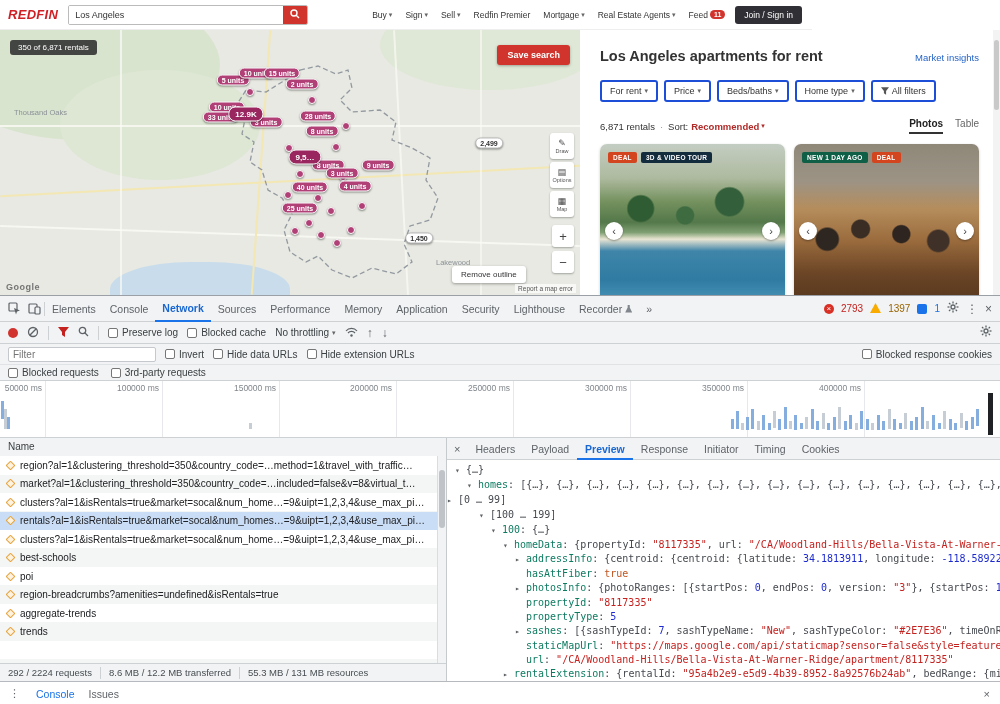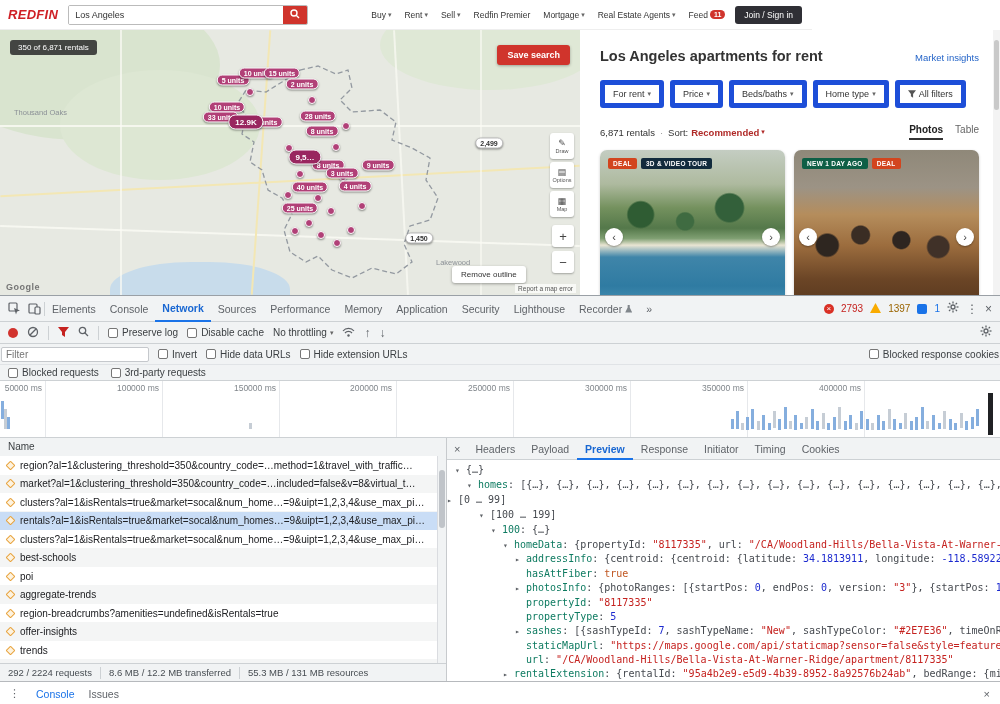--- a/index.html
+++ b/index.html
@@ -43,21 +43,21 @@
   .remove-outline-btn { position:absolute; left:452px; bottom:12px; background:#fff; border:0; border-radius:3px; font-size:8px; color:#333; padding:4px 9px; box-shadow:0 1px 3px rgba(0,0,0,.35); cursor:pointer; z-index:6; }
   .google-label { position:absolute; left:6px; bottom:3px; font-size:9px; font-weight:bold; color:#757575; letter-spacing:.5px; z-index:6; }
   .report-label { position:absolute; right:4px; bottom:2px; font-size:6.5px; color:#555; background:rgba(255,255,255,.7); padding:1px 3px; z-index:6; }
 
   
   .listings { position:absolute; top:30px; left:580px; width:413px; height:265px; background:#fff; overflow:hidden; padding:18px 14px 0 20px; }
   .listings-head { display:flex; align-items:baseline; justify-content:space-between; }
   .listings-title { font-size:14.5px; font-weight:bold; color:#333; }
   .insights-link { font-size:9.5px; color:#2464c8; cursor:pointer; white-space:nowrap; }
   .filter-row { display:flex; gap:6px; margin-top:16px; }
-  .fpill { display:flex; align-items:center; gap:3px; border:5px solid #1d4ed8; border-radius:3px; padding:4px 8px; font-size:9px; color:#333; cursor:pointer; white-space:nowrap; background:#fff; }
+  .fpill { display:flex; align-items:center; gap:3px; border:2px solid #1d4ed8; border-radius:3px; padding:4px 8px; font-size:9px; color:#333; cursor:pointer; white-space:nowrap; background:#fff; }
   .results-row { display:flex; align-items:center; margin-top:16px; font-size:9.5px; color:#333; }
   .sort-value { color:#b02a28; font-weight:bold; }
   .view-tabs { margin-left:auto; display:flex; gap:12px; }
   .vtab { font-size:10px; color:#666; padding-bottom:3px; cursor:pointer; }
   .vtab.active { color:#222; font-weight:bold; border-bottom:2px solid #333; }
   .cards-row { display:flex; gap:9px; margin-top:10px; }
   .card { position:relative; flex:1; height:170px; border-radius:7px; overflow:hidden; box-shadow:0 1px 3px rgba(0,0,0,.2); cursor:pointer; }
   .photo { position:absolute; inset:0; }
   .photo1 { background:
       radial-gradient(circle at 22% 38%, #2f5c33 0 7%, transparent 8%),
@@ -96,21 +96,21 @@
   .gi { color:#5f6368; font-size:12px; cursor:pointer; }
 
   .dt-toolbar { height:22px; background:#f1f3f4; border-bottom:1px solid #cdd1d4; display:flex; align-items:center; gap:9px; padding:0 8px; }
   .rec-dot { width:10px; height:10px; border-radius:50%; background:#d1332e; cursor:pointer; }
   .vsep { width:1px; height:14px; background:#cdd1d4; }
   .cbwrap { display:flex; align-items:center; gap:4px; cursor:pointer; white-space:nowrap; }
   .cb { width:10px; height:10px; border:1px solid #767676; border-radius:2px; background:#fff; }
   .throttle { display:flex; align-items:center; gap:3px; cursor:pointer; white-space:nowrap; }
   .tb-gear { margin-left:auto; }
 
-  .dt-filterrow { height:21px; background:#f1f3f4; border-bottom:1px solid #e0e3e6; display:flex; align-items:center; gap:9px; padding:0 1px; }
+  .dt-filterrow { height:21px; background:#f1f3f4; border-bottom:1px solid #e0e3e6; display:flex; align-items:center; gap:9px; padding:0 8px; }
   .dt-filterrow input { width:148px; height:15px; border:1px solid #c5c8cc; border-radius:2px; font-size:10px; padding:0 4px; outline:none; font-family:inherit; }
   .chips { display:flex; gap:4px; align-items:center; }
   .chip { padding:1px 7px; border-radius:9px; background:#e8eef7; color:#174ea6; font-size:9.5px; cursor:pointer; white-space:nowrap; }
   .chip.active { background:#1a73e8; color:#fff; font-weight:bold; }
   .right-check { margin-left:auto; }
 
   .dt-row2 { height:16px; background:#f1f3f4; border-bottom:1px solid #cdd1d4; display:flex; align-items:center; gap:12px; padding:0 8px; }
 
   .dt-overview { position:relative; height:57px; background:#fff; border-bottom:1px solid #cdd1d4; overflow:hidden; }
   .tickline { position:absolute; top:0; bottom:0; width:1px; background:#e6e8eb; }
@@ -165,21 +165,21 @@
             </svg>
         </span>
       </button>
     </span>
     <nav class="site-nav">
         <span class="nav-item">
           <span>Buy</span>
           <span class="caret">▾</span>
         </span>
         <span class="nav-item">
-          <span>Rent</span>
+          <span>Sign</span>
           <span class="caret">▾</span>
         </span>
         <span class="nav-item">
           <span>Sell</span>
           <span class="caret">▾</span>
         </span>
         <span class="nav-item">
           <span>Redfin Premier</span>
         </span>
         <span class="nav-item">
@@ -217,21 +217,21 @@
         <span class="map-city" style="left: 14px; top: 78px;">Thousand Oaks</span>
         <span class="map-city" style="left: 436px; top: 228px;">Lakewood</span>
       </div>
     <div id="mapPins">
         <div class="pin " style="left: 233px; top: 50px;">5 units</div>
         <div class="pin " style="left: 257px; top: 43px;">10 units</div>
         <div class="pin " style="left: 282px; top: 43px;">15 units</div>
         <div class="pin " style="left: 302px; top: 54px;">2 units</div>
         <div class="pin " style="left: 227px; top: 77px;">10 units</div>
         <div class="pin " style="left: 221px; top: 87px;">33 units</div>
-        <div class="pin big" style="left: 246px; top: 92px; border-radius: 7px;">12.9K</div>
+        <div class="pin big" style="left: 246px; top: 84px; border-radius: 7px;">12.9K</div>
         <div class="pin " style="left: 266px; top: 92px;">3 units</div>
         <div class="pin " style="left: 318px; top: 86px;">28 units</div>
         <div class="pin " style="left: 322px; top: 101px;">8 units</div>
         <div class="pin white" style="left: 489px; top: 113px;">2,499</div>
         <div class="pin big" style="left: 305px; top: 127px;">9,5…</div>
         <div class="pin " style="left: 328px; top: 135px;">8 units</div>
         <div class="pin " style="left: 342px; top: 143px;">3 units</div>
         <div class="pin " style="left: 378px; top: 135px;">9 units</div>
         <div class="pin " style="left: 310px; top: 157px;">40 units</div>
         <div class="pin " style="left: 355px; top: 156px;">4 units</div>
@@ -437,21 +437,21 @@
             <circle cx="4.5" cy="4.5" r="3.2" fill="none" stroke="#5f6368" stroke-width="1.3"></circle>
             <line x1="7" y1="7" x2="10" y2="10" stroke="#5f6368" stroke-width="1.3"></line>
           </svg></span>
       <span class="vsep"></span>
       <span class="cbwrap">
           <span class="cb"></span>
           <span>Preserve log</span>
         </span>
       <span class="cbwrap">
           <span class="cb"></span>
-          <span>Disable cache</span>
+          <span>Blocked cache</span>
         </span>
       <span class="throttle">
           <span>No throttling</span>
           <span class="caret">▾</span>
         </span>
       <span><svg width="13" height="10" viewBox="0 0 13 10">
             <path d="M1 4 A7 7 0 0 1 12 4" fill="none" stroke="#5f6368" stroke-width="1.2"></path>
             <path d="M3 6 A4.5 4.5 0 0 1 10 6" fill="none" stroke="#5f6368" stroke-width="1.2"></path>
             <circle cx="6.5" cy="8.5" r="1.2" fill="#5f6368"></circle>
           </svg></span>
@@ -602,29 +602,25 @@
             <div class="req">
               <span class="xhr-ico"></span>
               <span class="nm">best-schools</span>
             </div>
             <div class="req">
               <span class="xhr-ico"></span>
               <span class="nm">poi</span>
             </div>
             <div class="req">
               <span class="xhr-ico"></span>
+              <span class="nm">region-breadcrumbs?amenities=undefined&amp;isRentals=true</span>
+            </div>
+            <div class="req">
+              <span class="xhr-ico"></span>
               <span class="nm">aggregate-trends</span>
-            </div>
-            <div class="req">
-              <span class="xhr-ico"></span>
-              <span class="nm">region-breadcrumbs?amenities=undefined&amp;isRentals=true</span>
-            </div>
-            <div class="req">
-              <span class="xhr-ico"></span>
-              <span class="nm">offer-insights</span>
             </div>
             <div class="req">
               <span class="xhr-ico"></span>
               <span class="nm">trends</span>
             </div>
           </div>
         <div class="dt-scrollcol">
             <div class="thumb"></div>
           </div>
         <div class="dt-status" id="statusBar">

